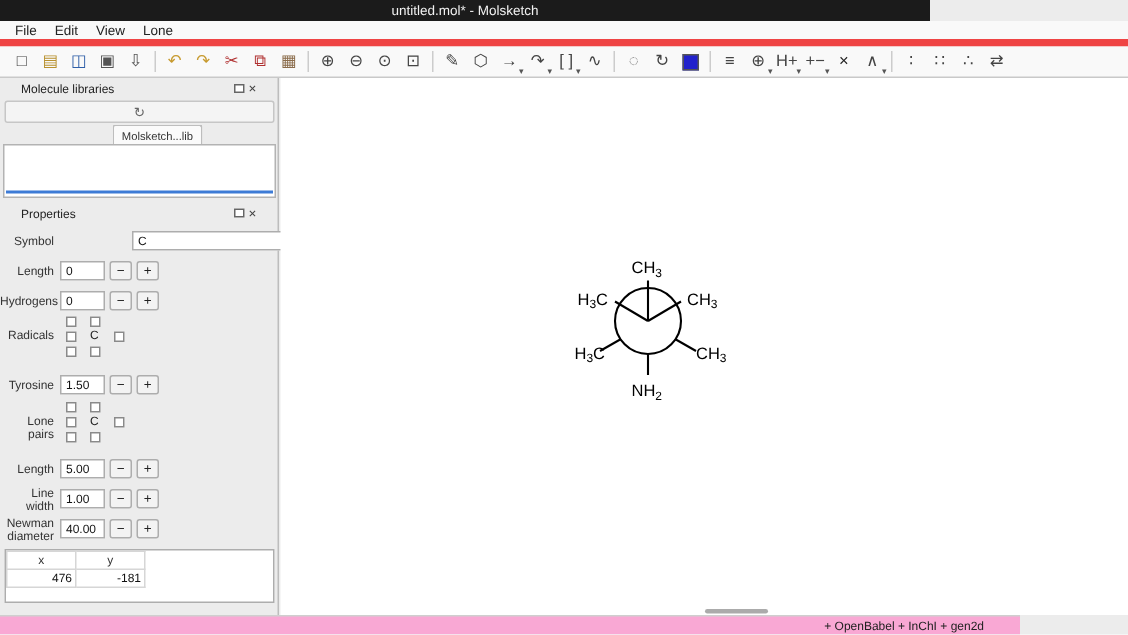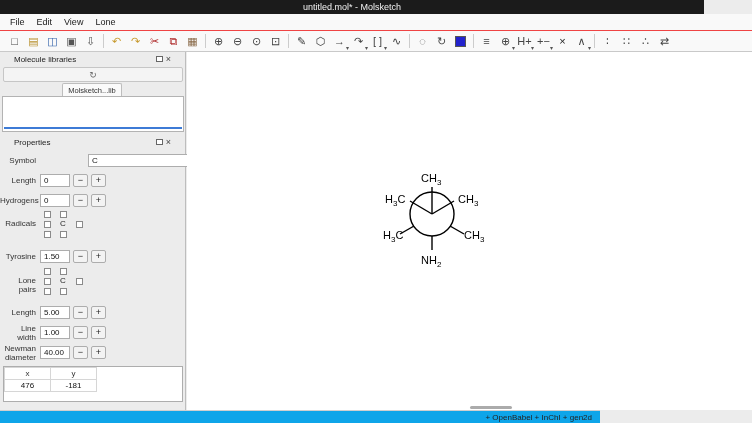--- a/index.html
+++ b/index.html
@@ -1,40 +1,40 @@
 <!DOCTYPE html>
 <html><head>
 <meta charset="utf-8">
 <style>
   * { box-sizing: border-box; margin: 0; padding: 0; }
   html,body { width:752px; height:423px; overflow:hidden; }
   body { font-family:"Liberation Sans", sans-serif; font-size:9px; background:#ececec; position:relative; }
 
-  .titlebar { position:absolute; top:0; left:0; width:704px; height:14px; background:#1b1b1b; color:#f2f2f2; text-align:center; line-height:14px; font-size:9px; }
-
-  .menubar { position:absolute; top:14px; left:0; width:752px; height:17px; background:#f9f9f9; border-bottom:1px solid #ef4444; display:flex; align-items:center; padding-left:4px; }
+  .titlebar { position:absolute; top:0; left:0; width:620px; height:14px; background:#1b1b1b; color:#f2f2f2; text-align:center; line-height:14px; font-size:9px; }
+
+  .menubar { position:absolute; top:14px; left:0; width:752px; height:17px; background:#f9f9f9; border-bottom:5px solid #ef4444; display:flex; align-items:center; padding-left:4px; }
   .menu-item { padding:2px 6px; color:#222; cursor:default; }
 
   .toolbar { position:absolute; top:31px; left:0; width:752px; height:21px; background:#f9f9f9; border-bottom:1px solid #c9c9c9; display:flex; align-items:center; padding:0 5px; }
   .tool-btn { width:19px; height:18px; display:flex; align-items:center; justify-content:center; position:relative; border-radius:2px; }
   .tool-btn .glyph { font-size:11px; line-height:1; }
   .tool-btn .dd { position:absolute; right:0px; bottom:-1px; font-size:6px; color:#555; }
   .tool-sep { width:1px; height:14px; background:#cccccc; margin:0 3px; flex:none; }
   .swatch { width:11px; height:11px; display:inline-block; border:1px solid #555; }
 
   .left-panel { position:absolute; top:52px; left:0; width:186px; height:358px; background:#ececec; border-right:1px solid #bdbdbd; }
 
   .dock-header { position:absolute; left:0; width:100%; height:14px; display:flex; align-items:center; padding:0 14px; font-size:8px; color:#222; }
   .dock-btns { margin-left:auto; display:flex; align-items:center; gap:3px; }
   .dock-float { width:7px; height:6px; border:1px solid #666; display:inline-block; background:#fff; }
   .dock-close { font-size:9px; line-height:8px; color:#444; }
 
   .lib-toolbtn { position:absolute; top:15px; left:3px; width:180px; height:15px; background:#f4f4f4; border:1px solid #c6c6c6; border-radius:2px; display:flex; align-items:center; justify-content:center; font-size:9px; color:#666; }
 
-  .lib-tab { position:absolute; top:31px; left:62px; width:60px; height:13px; background:#fafafa; border:1px solid #bdbdbd; border-bottom:none; border-radius:2px 2px 0 0; font-size:7.5px; text-align:center; line-height:13px; color:#333; }
+  .lib-tab { position:absolute; top:31px; left:75px; width:60px; height:13px; background:#fafafa; border:1px solid #bdbdbd; border-bottom:none; border-radius:2px 2px 0 0; font-size:7.5px; text-align:center; line-height:13px; color:#333; }
 
   .lib-list { position:absolute; top:44px; left:2px; width:182px; height:36px; background:#ffffff; border:1px solid #b3b3b3; }
   .lib-item { position:absolute; top:1px; left:1px; right:1px; height:17px; background:#d9eafc; border:1px solid #72a7dd; display:flex; align-items:center; gap:4px; padding:0 3px; font-size:8px; color:#222; }
   .mol-thumb { width:24px; height:12px; flex:none; }
   .list-focus-line { position:absolute; left:1px; right:1px; bottom:2px; height:2px; background:#3d7bd6; }
 
   .props-header-offset { top:83px; }
   .props-area { position:absolute; top:97px; left:0; width:100%; height:261px; }
 
   .prop-row { position:absolute; left:0; width:100%; height:15px; display:flex; align-items:center; }
@@ -46,26 +46,26 @@
   .spin-btn { width:15px; height:13px; margin-left:3px; border:1px solid #adadad; background:#f3f3f3; font-size:9px; text-align:center; line-height:11px; color:#222; border-radius:2px; }
 
   .cb-grid { position:absolute; left:44px; width:60px; height:28px; }
   .cb { position:absolute; width:7px; height:7px; border:1px solid #8a8a8a; background:#fff; }
   .cb-center { position:absolute; font-size:8px; color:#222; }
 
   .coord-box { position:absolute; top:314px; left:3px; width:180px; height:36px; background:#fff; border:1px solid #adadad; }
   .coord-table { border-collapse:collapse; }
   .coord-table th, .coord-table td { border:1px solid #d6d6d6; width:46px; height:12px; font-size:8px; font-weight:normal; padding:0 2px; }
   .coord-table th { text-align:center; color:#333; }
-  .coord-table td { text-align:center; color:#111; }
+  .coord-table td { text-align:right; color:#111; }
 
   .canvas { position:absolute; top:52px; left:187px; width:565px; height:358px; background:#ffffff; }
   .hscroll { position:absolute; bottom:1px; left:283px; width:42px; height:3px; background:#ababab; border-radius:2px; }
 
-  .statusbar { position:absolute; bottom:0; left:0; width:600px; height:13px; background:#0ea5e9; border-top:1px solid #cfcfcf; display:flex; align-items:center; justify-content:flex-end; padding-right:8px; font-size:8px; color:#222; }
+  .statusbar { position:absolute; bottom:0; left:0; width:680px; height:13px; background:#f9a8d4; border-top:1px solid #cfcfcf; display:flex; align-items:center; justify-content:flex-end; padding-right:24px; font-size:8px; color:#222; }
 </style>
 </head>
 <body>
 
 <div class="titlebar">
   <span>untitled.mol* - Molsketch</span>
 </div>
 
 <div class="menubar">
   <span class="menu-item">File</span>

